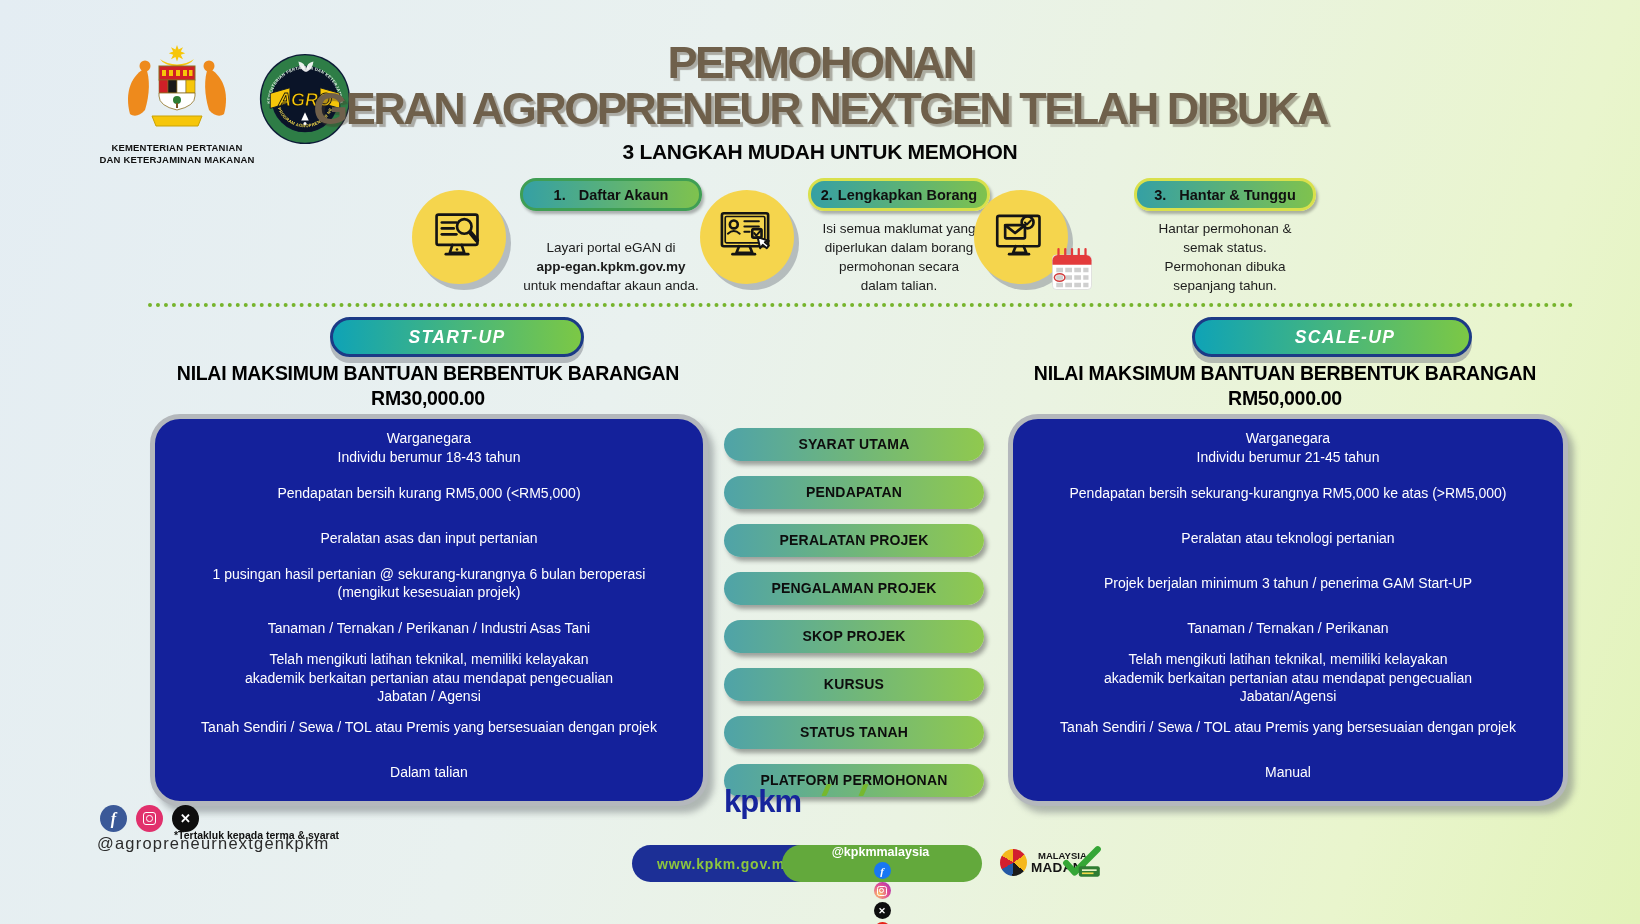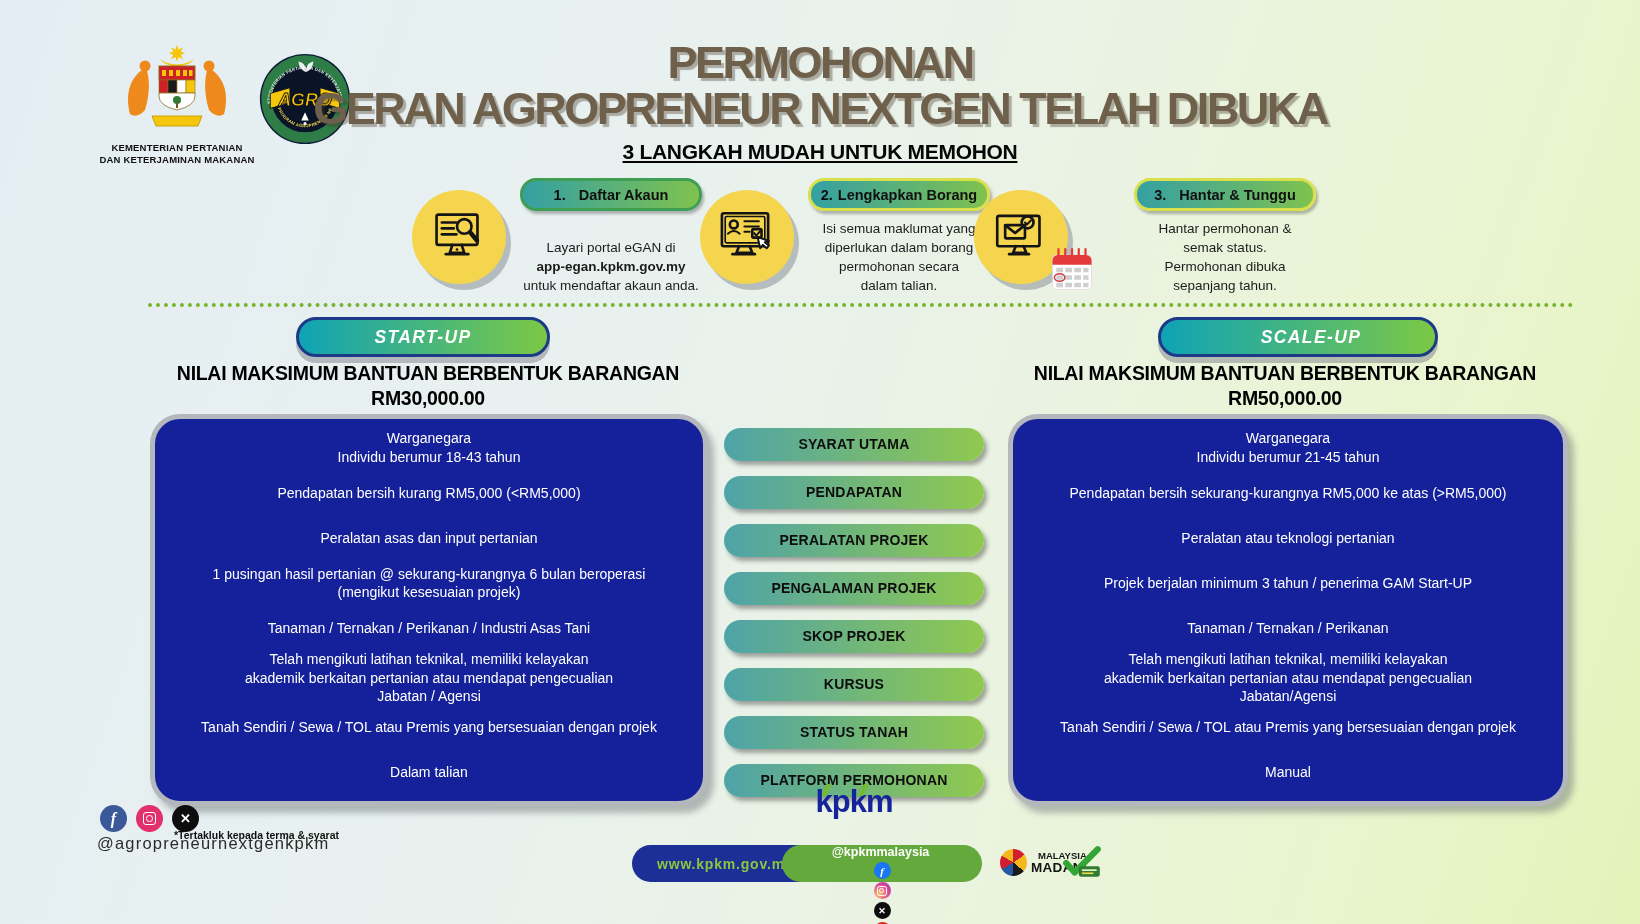--- a/index.html
+++ b/index.html
@@ -9,21 +9,21 @@
 
   
   .ministry{position:absolute;left:92px;top:44px;width:170px;text-align:center;}
   .ministry-text{margin-top:2px;font-size:9.5px;font-weight:800;color:#101010;line-height:1.25;letter-spacing:.2px;}
   .agro{position:absolute;left:258px;top:52px;}
 
   
   .titles{position:absolute;left:0;right:0;top:40px;text-align:center;}
   .title-line{font-size:45px;font-weight:800;color:#6f604b;letter-spacing:-2.5px;line-height:1.02;
     text-shadow:3px 3px 1px rgba(70,58,42,.38);}
-  .subtitle{margin-top:8px;font-size:21px;font-weight:800;color:#050505;letter-spacing:-.3px;text-decoration:underline;}
+  .subtitle{margin-top:8px;font-size:21px;font-weight:800;color:#050505;letter-spacing:-.3px;}
 
   
   .steps{position:absolute;left:408px;top:178px;display:flex;}
   .step{position:relative;width:288px;padding-left:112px;box-sizing:border-box;}
   .step.s3{width:336px;padding-left:150px;}
   .circle{position:absolute;left:4px;top:12px;width:94px;height:94px;border-radius:50%;
     background:#f5d54d;box-shadow:5px 6px 0 rgba(130,136,143,.5);display:flex;align-items:center;justify-content:center;}
   .s3 .circle{left:-10px;}
   .cal{position:absolute;left:74px;top:56px;}
   .step-pill{width:176px;height:27px;border-radius:16px;display:flex;align-items:center;justify-content:center;
@@ -35,42 +35,42 @@
   .s2 .step-num{margin-right:5px;}
   .step-desc{width:192px;margin:9px 0 0 -5px;font-size:13.5px;line-height:1.4;color:#1c1c1c;text-align:center;white-space:pre-line;}
   .step-desc b{font-weight:800;}
 
   
   .divider{position:absolute;left:148px;right:66px;top:303px;border-top:4.5px dotted #76b42c;}
 
   
   .tier-pill{position:absolute;top:317px;width:248px;height:34px;border:3px solid #1c3a86;border-radius:21px;
     background:linear-gradient(90deg,#0fa3b6,#7cc845);color:#fff;font-style:italic;font-weight:700;font-size:17.5px;
-    letter-spacing:1.4px;display:flex;align-items:center;justify-content:center;box-shadow:0 6px 0 rgba(125,130,138,.5);}
+    letter-spacing:1.4px;display:flex;align-items:center;justify-content:center;box-shadow:0 6px 0 rgba(125,130,138,.5);margin-left:34px;}
   #startupPill{left:296px;} #scaleupPill{left:1158px;padding-left:26px;}
   .tier-heading{position:absolute;top:361px;text-align:center;font-weight:800;font-size:19.5px;line-height:1.3;
     color:#000;letter-spacing:-.3px;}
   #startupHead{left:128px;width:600px;} #scaleupHead{left:988px;width:594px;}
 
   
   .panel{position:absolute;top:414px;height:392px;background:#14219b;border:5px solid #b4b8bc;border-radius:30px;
     box-shadow:6px 7px 6px rgba(105,110,116,.45);display:grid;grid-template-rows:repeat(8,1fr);
     box-sizing:border-box;padding:6px 12px;color:#fff;}
   #panelLeft{left:150px;width:558px;} #panelRight{left:1008px;width:560px;}
   .prow{display:flex;align-items:center;justify-content:center;text-align:center;
     font-size:14px;line-height:1.3;white-space:pre-line;}
 
   
   .cats{position:absolute;left:724px;top:420px;width:260px;height:384px;display:grid;grid-template-rows:repeat(8,1fr);}
   .cat{align-self:center;height:33px;border-radius:17px;background:linear-gradient(90deg,#4fa3a8,#90c94e);
     display:flex;align-items:center;justify-content:center;font-weight:800;font-size:14px;color:#0d0d0d;
     box-shadow:3px 4px 4px rgba(40,40,40,.4);letter-spacing:.2px;}
 
   
-  .kpkm-logo{position:absolute;left:724px;top:784px;width:260px;text-align:center;font-size:31px;font-weight:800;
+  .kpkm-logo{position:absolute;left:724px;top:784px;width:260px;font-size:31px;font-weight:800;
     color:#16249c;letter-spacing:-1px;}
   .ks{position:absolute;top:0;width:5px;height:12px;background:#76b82f;transform:skewX(-24deg);border-radius:1px;}
   .ks1{left:calc(50% - 30px);} .ks2{left:calc(50% + 7px);}
 
   
   .footnote{position:absolute;left:174px;top:829px;font-size:10.5px;font-weight:700;color:#101010;}
   .social-trio{position:absolute;left:100px;top:805px;display:flex;gap:9px;}
   .bico{width:27px;height:27px;border-radius:50%;display:flex;align-items:center;justify-content:center;
     color:#fff;font-weight:700;font-size:16px;}
   .bico.fb{background:#3b5998;font-family:"Liberation Serif",serif;font-style:italic;}

